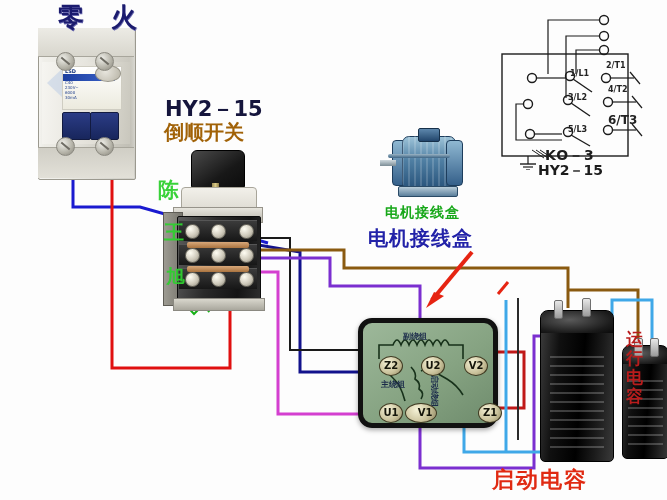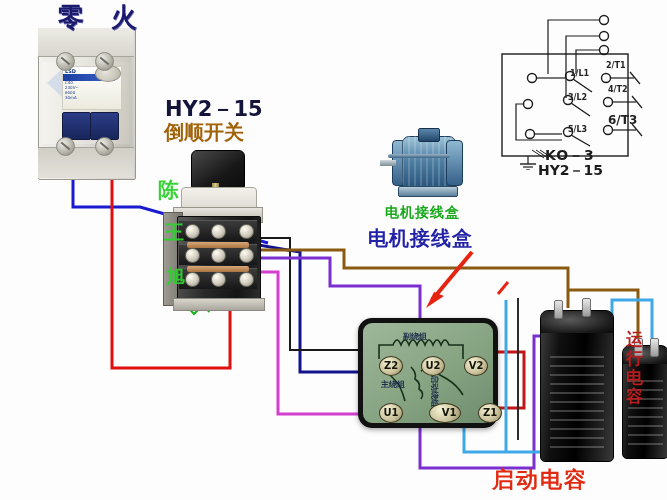--- a/index.html
+++ b/index.html
@@ -257,21 +257,21 @@
       <path d="M58,48 L70,42 L64,40 M70,42 L68,48" fill="none" stroke="#17311a" stroke-width="1.4"></path>
     </svg>
     <span class="jwind" style="left:40px;top:8px;text-align:center;">副绕组</span>
     <span class="jwind" style="left:18px;top:56px;">主绕组</span>
     <span class="jwind" style="left:77px;top:52px;transform:rotate(90deg);transform-origin:left top;">启动绕组</span>
 
     <div class="jt" style="left:16px;top:33px;">Z2</div>
     <div class="jt" style="left:58px;top:33px;">U2</div>
     <div class="jt" style="left:101px;top:33px;">V2</div>
     <div class="jt" style="left:16px;top:80px;">U1</div>
-    <div class="jt" style="left:66px;top:80px;padding-left:8px;">V1</div>
+    <div class="jt" style="left:42px;top:80px;padding-left:8px;">V1</div>
     <div class="jt" style="left:115px;top:80px;">Z1</div>
   </div>
 
   <div class="cap" id="capBig">
     <div class="cap-top"></div>
     <div class="cap-lbl" style="top:45px;height:92px;"></div>
   </div>
   <div class="cap-pin" style="left:554px;top:300px;"></div>
   <div class="cap-pin" style="left:582px;top:298px;"></div>
 

